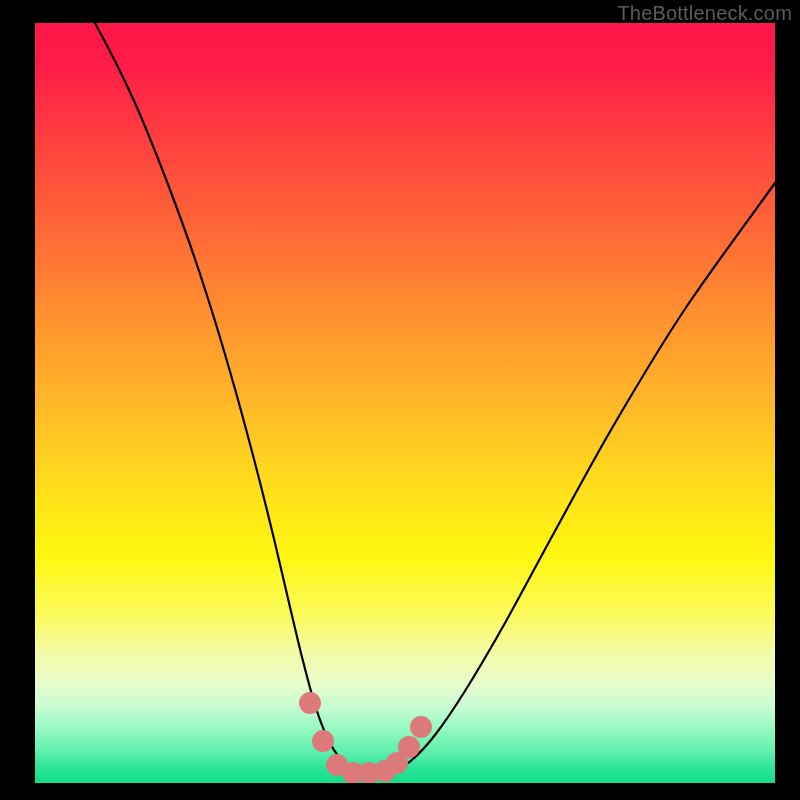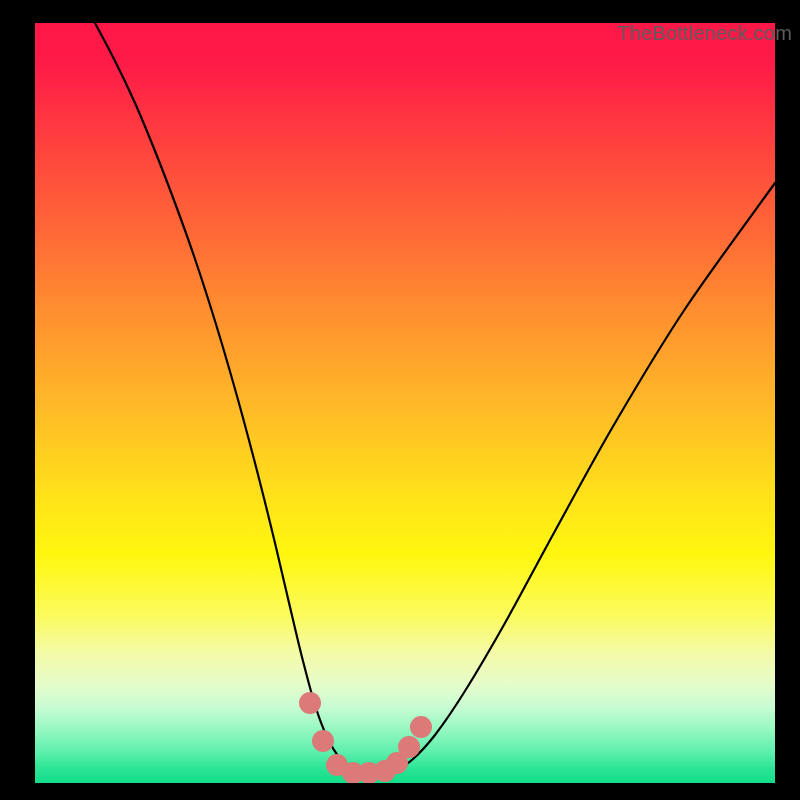--- a/index.html
+++ b/index.html
@@ -58,21 +58,20 @@
     overflow: visible;
   }
   .watermark {
     position: absolute;
     top: 2px;
     right: 8px;
     color: #5c5c5c;
     font-size: 20px;
     font-weight: 500;
     letter-spacing: 0.2px;
-    margin-top: 20px;
   }
 </style>
 </head>
 <body>
 
 <div class="frame">
   <div class="plot-area">
     <div class="gradient-bg"></div>
     <svg class="curve" viewBox="0 0 740 760" preserveAspectRatio="none">
       <path id="curve-path" fill="none" stroke="#000000" stroke-width="2.2" stroke-linecap="round" d="M 60 0 C 63.3 6.3, 73.3 24.7, 80 38 C 86.7 51.3, 93.3 65.0, 100 80 C 106.7 95.0, 113.3 111.3, 120 128 C 126.7 144.7, 133.3 162.0, 140 180 C 146.7 198.0, 153.3 216.3, 160 236 C 166.7 255.7, 173.3 276.3, 180 298 C 186.7 319.7, 193.3 342.3, 200 366 C 206.7 389.7, 213.3 414.3, 220 440 C 226.7 465.7, 234.2 496.0, 240 520 C 245.8 544.0, 250.3 564.3, 255 584 C 259.7 603.7, 263.8 621.7, 268 638 C 272.2 654.3, 276.0 669.3, 280 682 C 284.0 694.7, 287.8 705.0, 292 714 C 296.2 723.0, 300.7 730.3, 305 736 C 309.3 741.7, 313.8 745.3, 318 748 C 322.2 750.7, 325.5 751.3, 330 752 C 334.5 752.7, 340.0 752.7, 345 752 C 350.0 751.3, 354.5 750.7, 360 748 C 365.5 745.3, 371.3 742.0, 378 736 C 384.7 730.0, 391.3 723.3, 400 712 C 408.7 700.7, 418.3 686.7, 430 668 C 441.7 649.3, 455.0 626.7, 470 600 C 485.0 573.3, 501.7 541.3, 520 508 C 538.3 474.7, 558.3 437.0, 580 400 C 601.7 363.0, 623.3 326.0, 650 286 C 676.7 246.0, 725.0 181.0, 740 160"></path>

